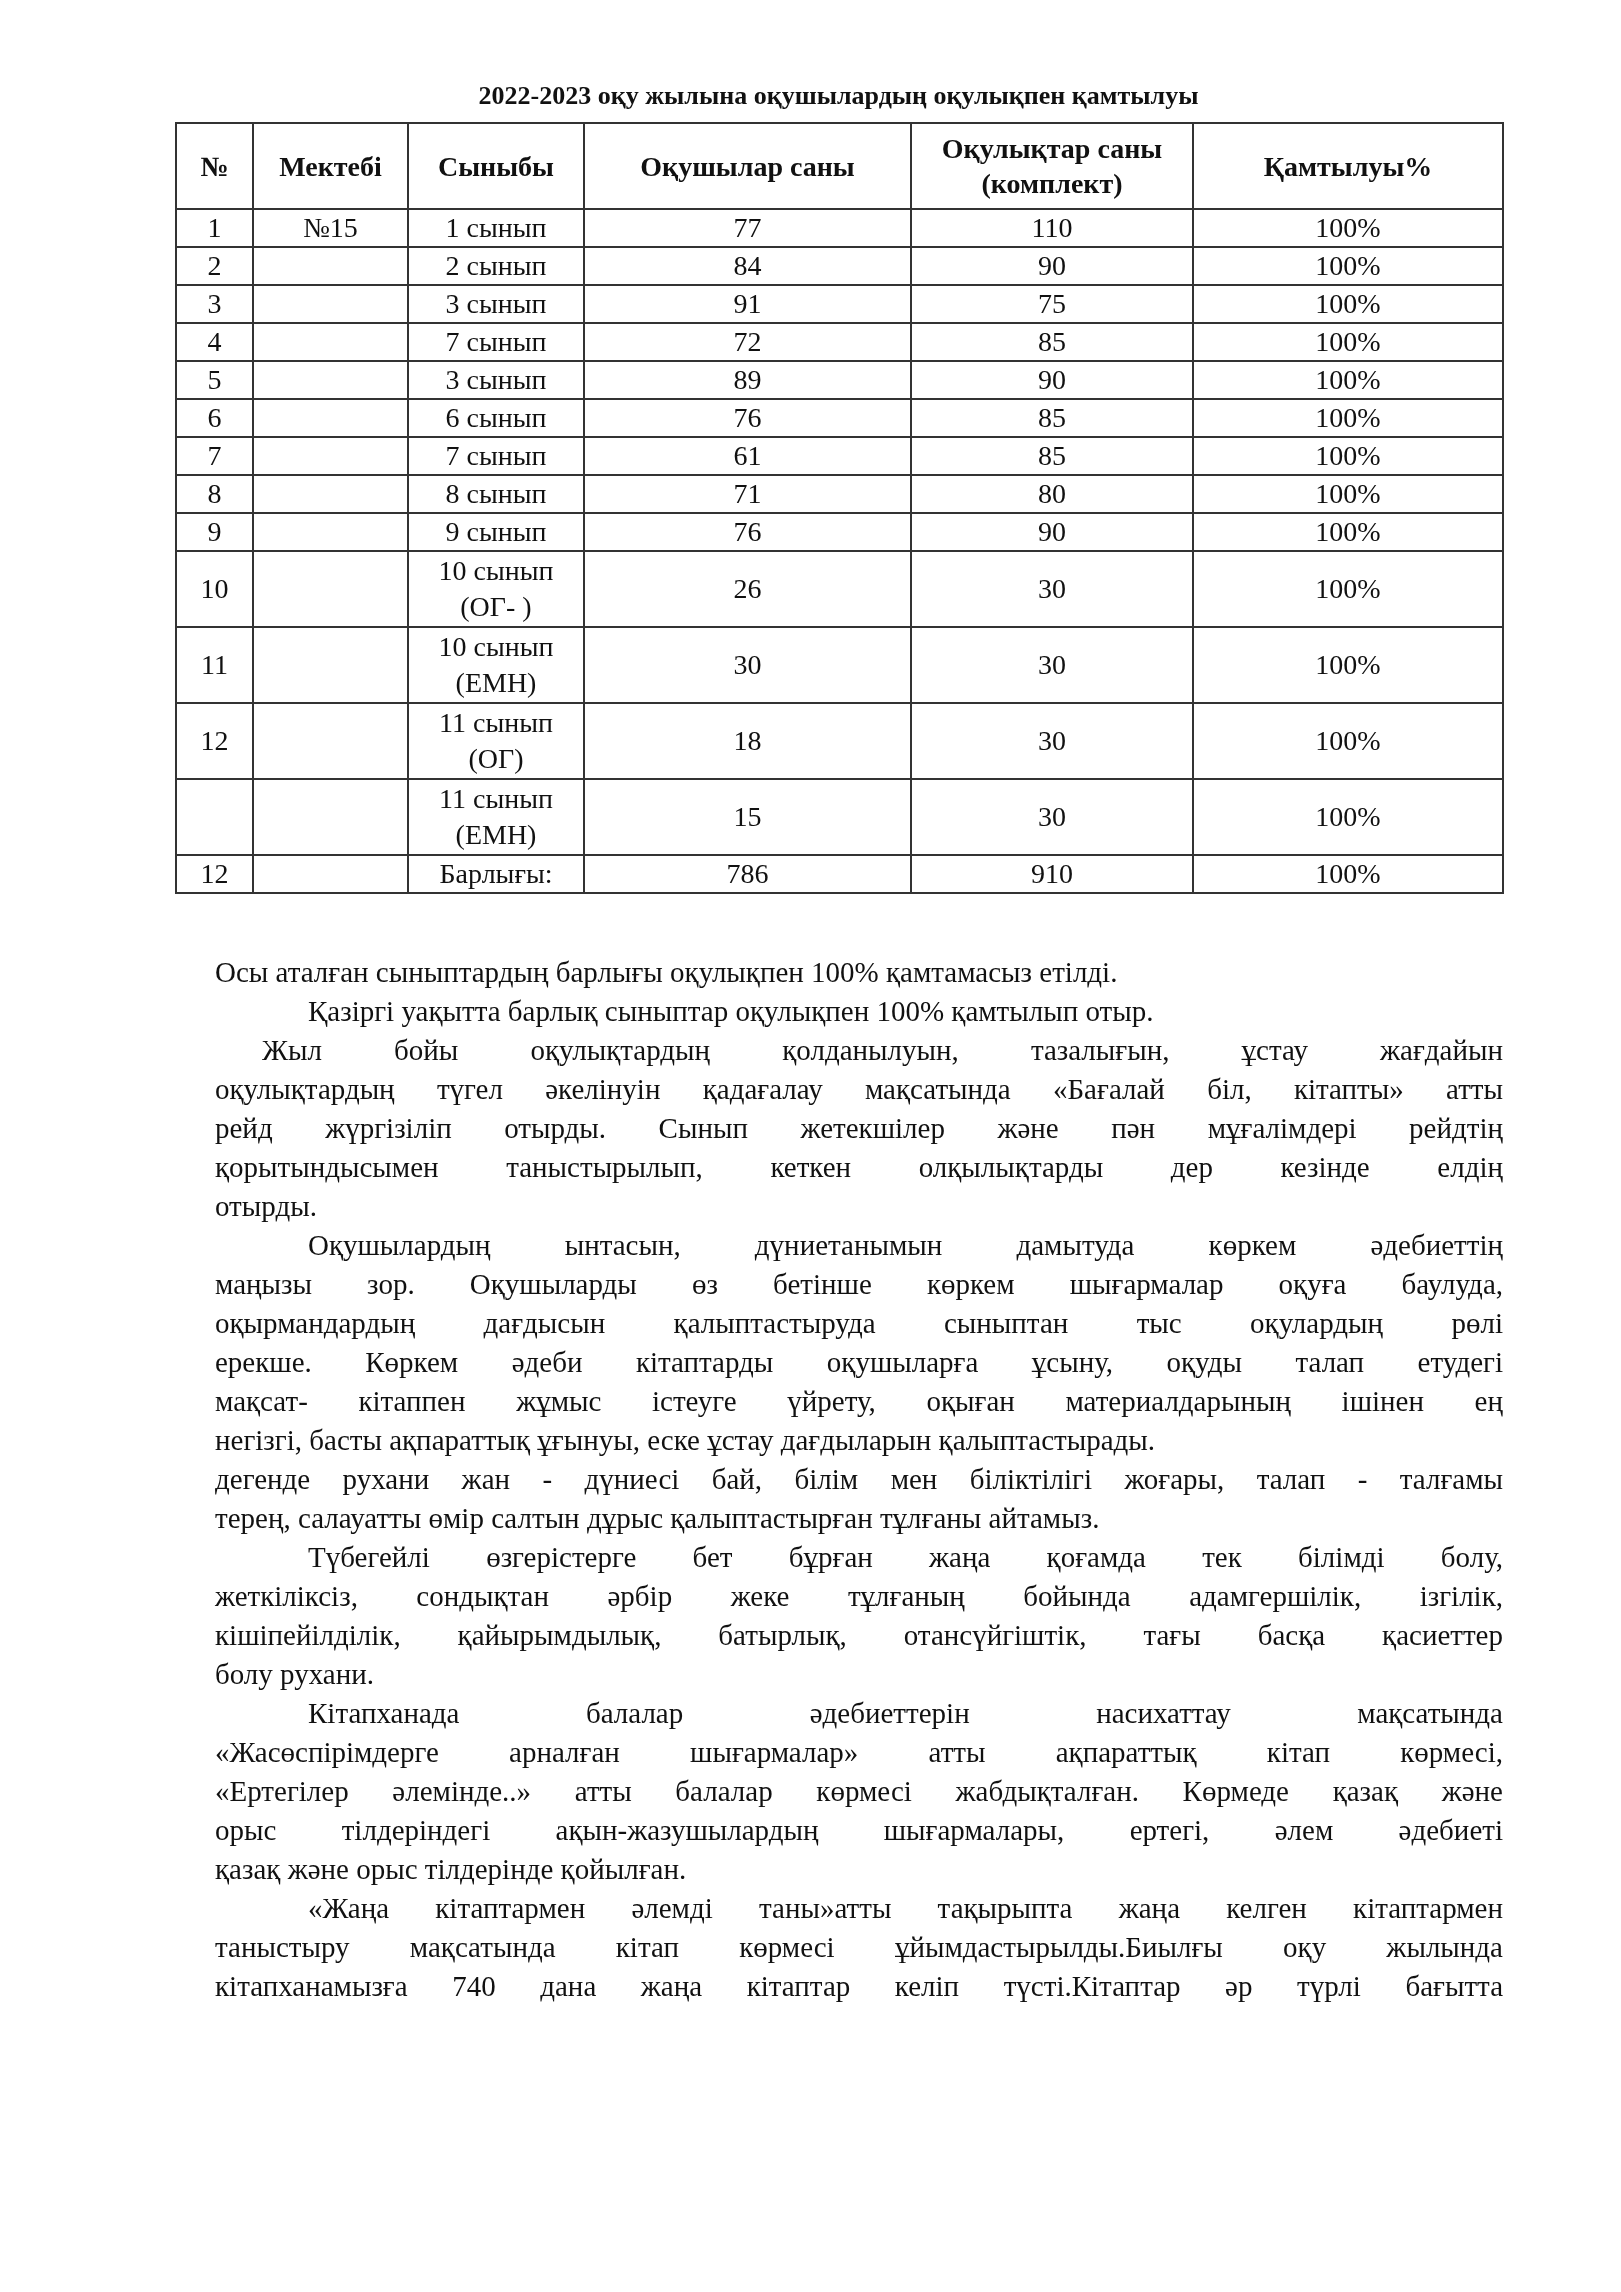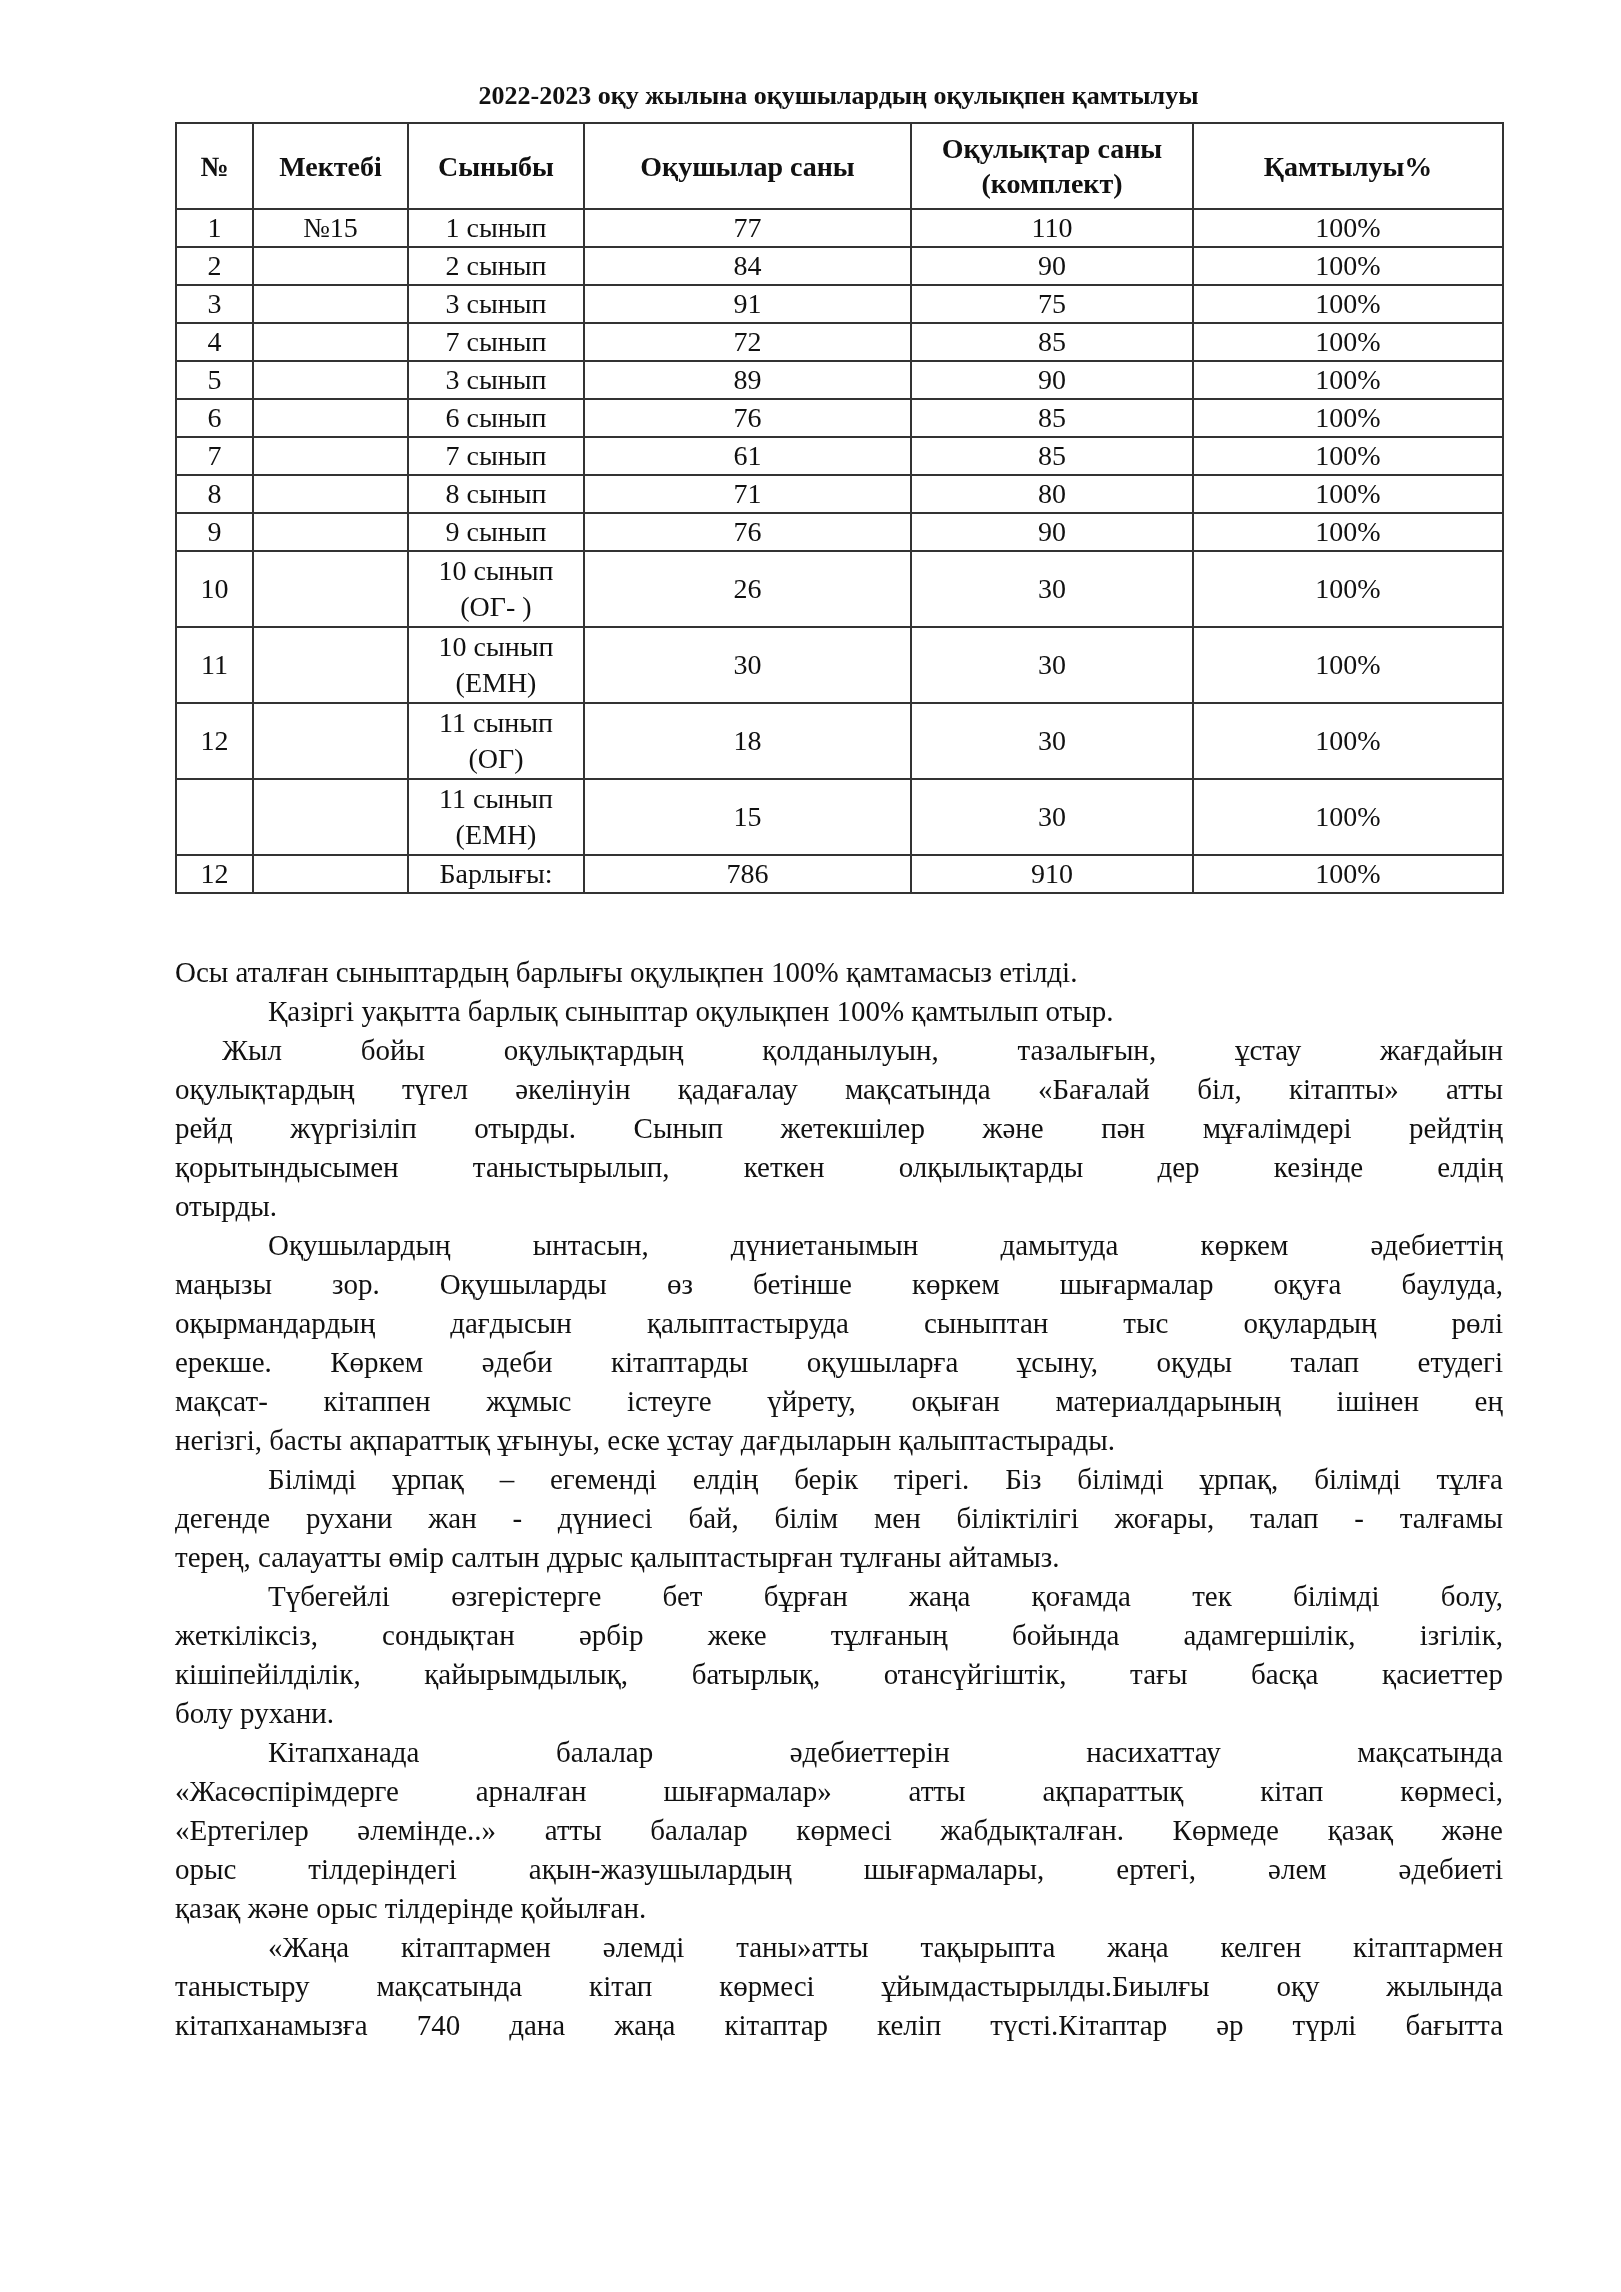--- a/index.html
+++ b/index.html
@@ -10,21 +10,21 @@
   table.cov { position: absolute; left: 175px; top: 122px; width: 1328px;
               border-collapse: collapse; table-layout: fixed; font-size: 28px; }
   table.cov td, table.cov th { border: 2px solid #333; text-align: center; vertical-align: middle;
               padding: 0 3.9px; line-height: 36px; }
   table.cov th { font-weight: bold; height: 84px; line-height: 35px; }
   table.cov tr.single td { height: 36px; }
   table.cov tr.double td { height: 74px; }
   table.cov tr.total td { height: 36px; }
   .body { position: absolute; left: 175px; top: 953px; width: 1328px; font-size: 29px; }
   .ln { display: block; height: 39px; line-height: 39px; white-space: nowrap; text-align: justify;
-        text-align-last: justify; }
+        text-align-last: justify; margin-left: 40px; }
   .ln.last { text-align-last: left; }
   .ind1 { padding-left: 93px; }
   .ind2 { padding-left: 47px; }
 </style>
 </head>
 <body>
 
 <div class="title">2022-2023 оқу жылына оқушылардың оқулықпен қамтылуы</div>
 
 <table class="cov">
@@ -172,21 +172,20 @@
     <div class="ln">оқулықтардың түгел әкелінуін қадағалау мақсатында «Бағалай біл, кітапты» атты</div>
     <div class="ln">рейд жүргізіліп отырды. Сынып жетекшілер және пән мұғалімдері рейдтің</div>
     <div class="ln">қорытындысымен таныстырылып, кеткен олқылықтарды дер кезінде елдің</div>
     <div class="ln last">отырды.</div>
     <div class="ln ind1">Оқушылардың ынтасын, дүниетанымын дамытуда көркем әдебиеттің</div>
     <div class="ln">маңызы зор. Оқушыларды өз бетінше көркем шығармалар оқуға баулуда,</div>
     <div class="ln">оқырмандардың дағдысын қалыптастыруда сыныптан тыс оқулардың рөлі</div>
     <div class="ln">ерекше. Көркем әдеби кітаптарды оқушыларға ұсыну, оқуды талап етудегі</div>
     <div class="ln">мақсат- кітаппен жұмыс істеуге үйрету, оқыған материалдарының ішінен ең</div>
     <div class="ln last">негізгі, басты ақпараттық ұғынуы, еске ұстау дағдыларын қалыптастырады.</div>
-    <div class="ln ind1">Білімді ұрпақ – егеменді елдің берік тірегі. Біз білімді ұрпақ, білімді тұлға</div>
     <div class="ln">дегенде рухани жан - дүниесі бай, білім мен біліктілігі жоғары, талап - талғамы</div>
     <div class="ln last">терең, салауатты өмір салтын дұрыс қалыптастырған тұлғаны айтамыз.</div>
     <div class="ln ind1">Түбегейлі өзгерістерге бет бұрған жаңа қоғамда тек білімді болу,</div>
     <div class="ln">жеткіліксіз, сондықтан әрбір жеке тұлғаның бойында адамгершілік, ізгілік,</div>
     <div class="ln">кішіпейілділік, қайырымдылық, батырлық, отансүйгіштік, тағы басқа қасиеттер</div>
     <div class="ln last">болу рухани.</div>
     <div class="ln ind1">Кітапханада балалар  әдебиеттерін насихаттау мақсатында</div>
     <div class="ln">«Жасөспірімдерге арналған шығармалар» атты ақпараттық кітап көрмесі,</div>
     <div class="ln">«Ертегілер әлемінде..»  атты балалар  көрмесі жабдықталған. Көрмеде қазақ және</div>
     <div class="ln">орыс тілдеріндегі ақын-жазушылардың  шығармалары, ертегі, әлем әдебиеті</div>

